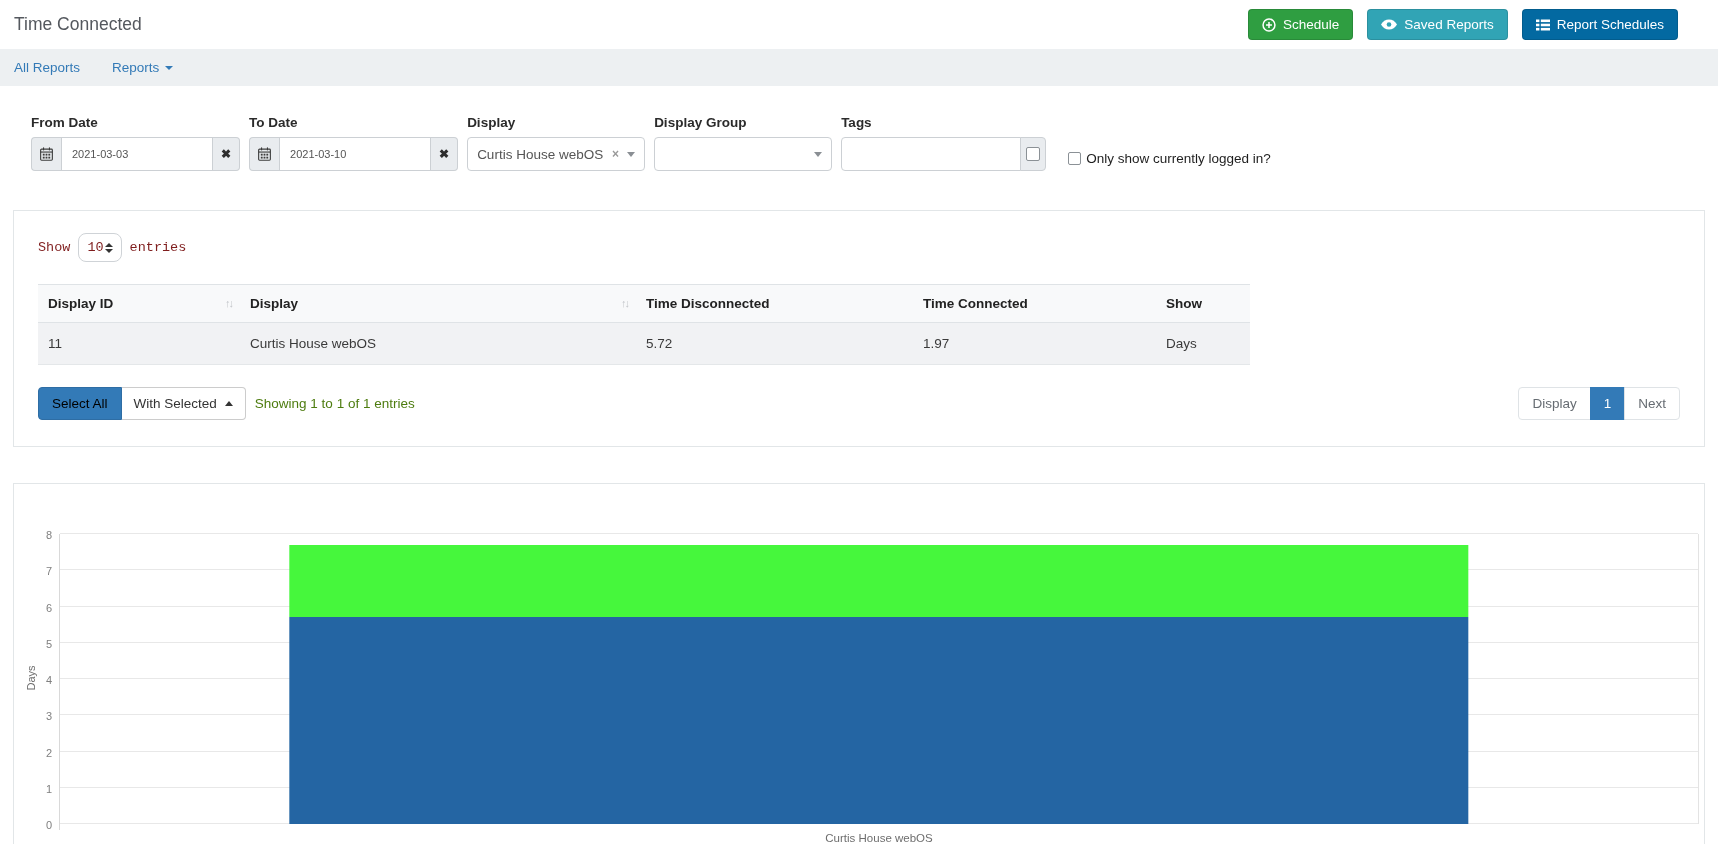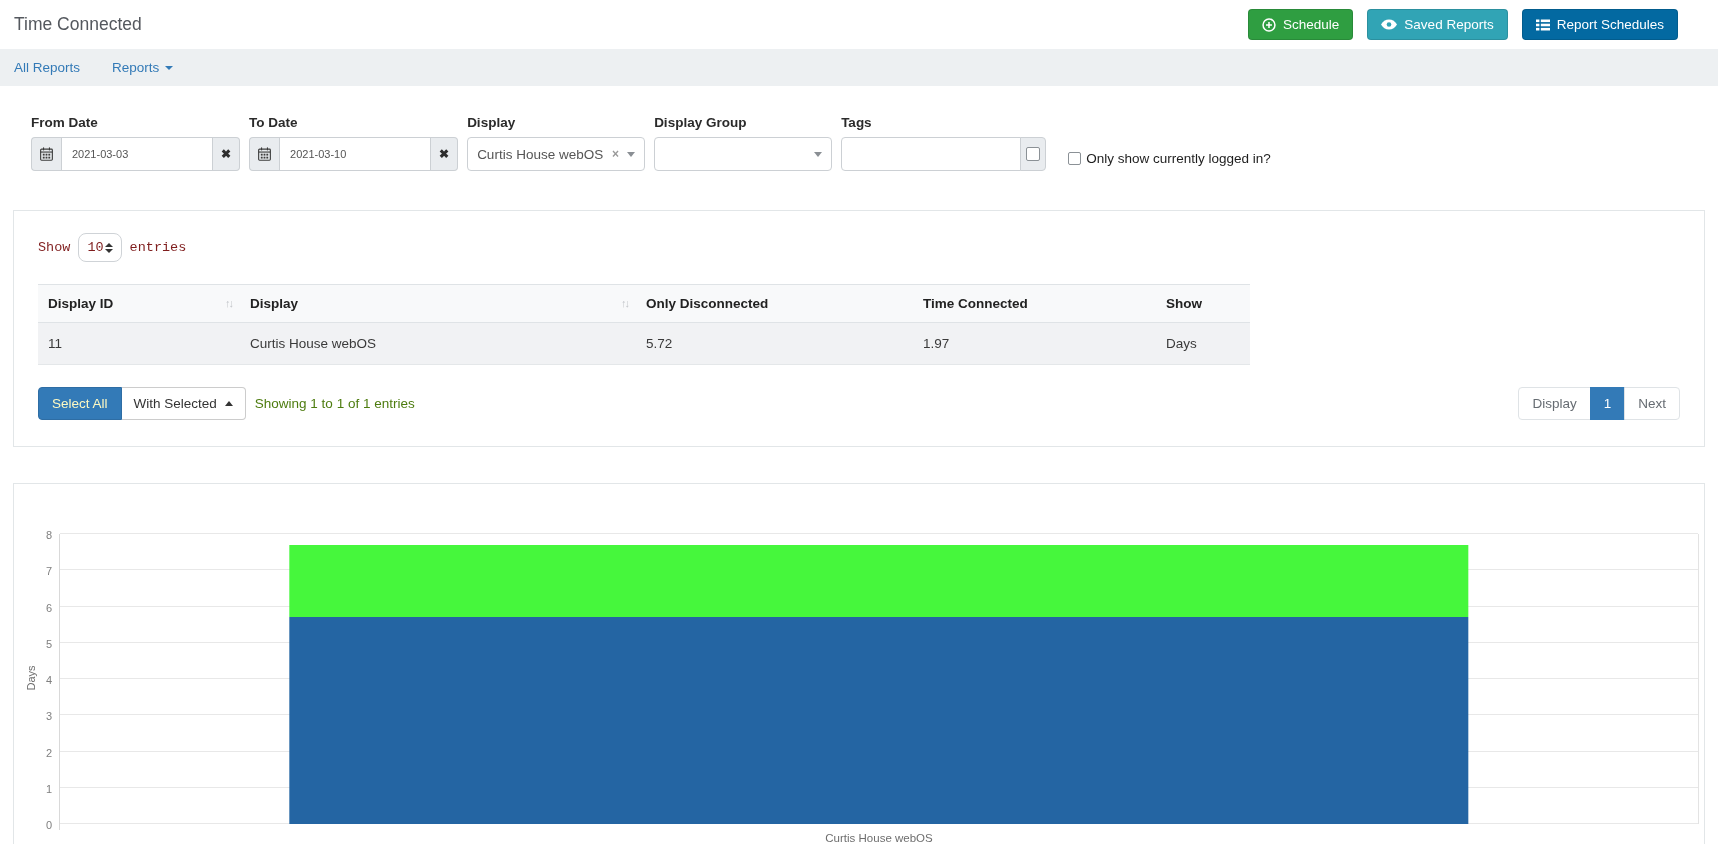--- a/index.html
+++ b/index.html
@@ -59,21 +59,21 @@
   .tri-dn { width:0;height:0;border-left:4px solid transparent;border-right:4px solid transparent;border-top:4px solid #333; }
 
   table.report { margin-top:22px; width:1212px; border-collapse:collapse; table-layout:fixed; }
   table.report th { text-align:left; font-weight:700; color:#222; background:#f8f9fa; padding:11px 10px;
                     border-top:1px solid #dfe3e6; border-bottom:1px solid #dfe3e6; position:relative; }
   table.report td { padding:13px 10px; background:#f1f2f4; color:#3a3a3a;
                     border-bottom:1px solid #e4e7e9; }
   .sort-ico { position:absolute; right:8px; top:12px; color:#c3c6c9; font-size:11px; letter-spacing:-2px; }
 
   .table-footer { margin-top:22px; display:flex; align-items:center; }
-  .btn-selectall { background:#337ab7; border:1px solid #2e6da4; color:#fef9c3; padding:8px 13px;
+  .btn-selectall { background:#337ab7; border:1px solid #2e6da4; color:#000000; padding:8px 13px;
                    border-radius:4px 0 0 4px; cursor:pointer; }
   .btn-withsel { background:#fff; border:1px solid #ccc; border-left:0; color:#333; padding:8px 12px;
                  border-radius:0 4px 4px 0; cursor:pointer; display:inline-flex; align-items:center; gap:8px; }
   .caret-up { width:0;height:0;border-left:4px solid transparent;border-right:4px solid transparent;border-bottom:5px solid #333; }
   .showing-info { margin-left:9px; color:#4d7c0f; }
   .pagination { margin-left:auto; display:flex; }
   .page-item { border:1px solid #dfe3e6; background:#fff; color:#666c72; padding:8px 13px; cursor:pointer; margin-left:-1px; }
   .page-item.first { border-radius:4px 0 0 4px; margin-left:0; }
   .page-item.last { border-radius:0 4px 4px 0; }
   .page-item.active { background:#337ab7; border-color:#337ab7; color:#fff; }
@@ -244,21 +244,21 @@
         <col style="width:202px">
         <col style="width:396px">
         <col style="width:277px">
         <col style="width:243px">
         <col style="width:94px">
       </colgroup>
     <thead>
       <tr>
         <th><span>Display ID</span><span class="sort-ico">↑↓</span></th>
         <th><span>Display</span><span class="sort-ico">↑↓</span></th>
-        <th><span>Only Disconnected</span></th>
+        <th><span>Time Disconnected</span></th>
         <th><span>Time Connected</span></th>
         <th><span>Show</span></th>
       </tr>
     </thead>
     <tbody>
       <tr>
         <td>11</td>
         <td>Curtis House webOS</td>
         <td>5.72</td>
         <td>1.97</td>

